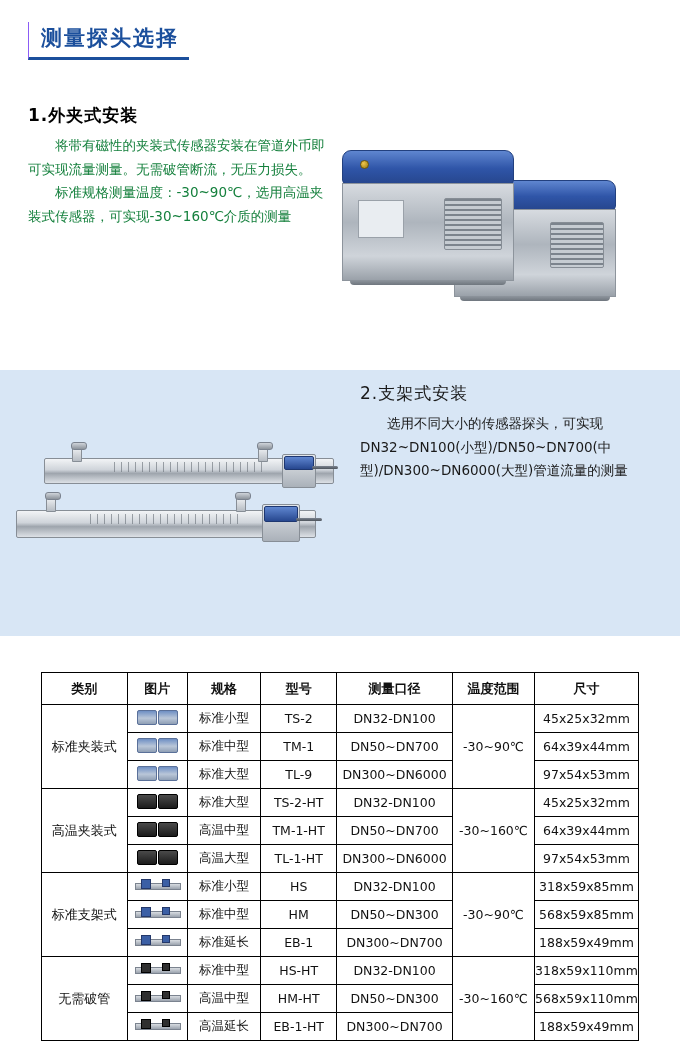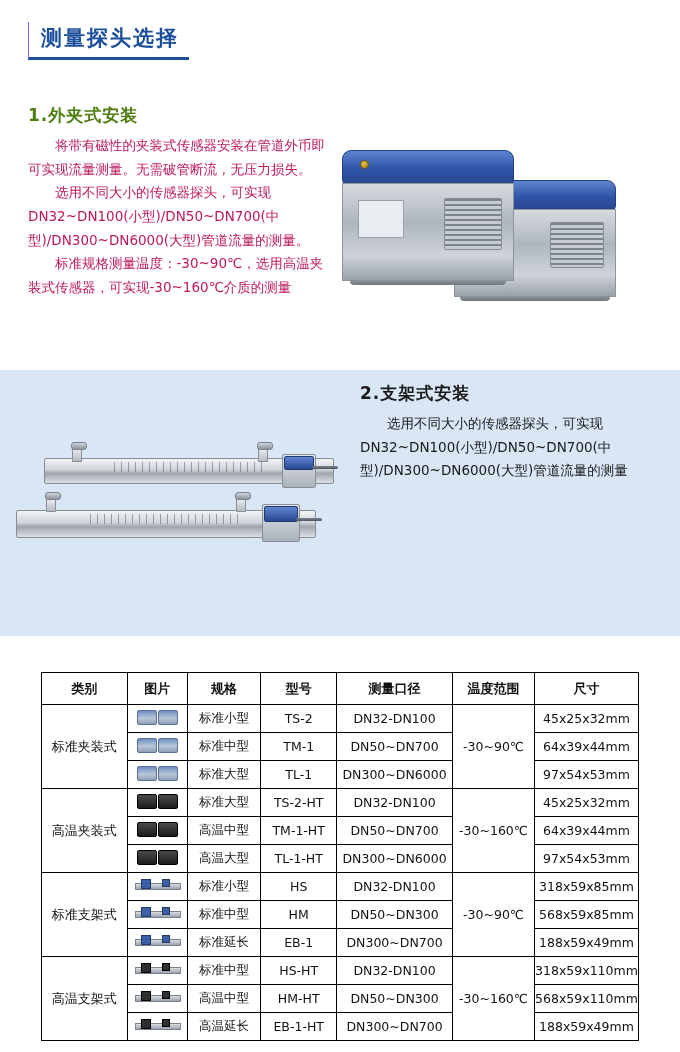--- a/index.html
+++ b/index.html
@@ -37,29 +37,29 @@
     position: absolute;
     left: 0; top: 92px;
     width: 680px;
     height: 272px;
   }
   .sec1 .heading {
     position: absolute;
     left: 28px; top: 12px;
     font-size: 17px;
     font-weight: bold;
-    color: #4d7c0f;
+    color: #000000;
     letter-spacing: 1px;
   }
   .sec1 .body {
     position: absolute;
     left: 28px; top: 42px;
     width: 300px;
     font-size: 13.5px;
-    color: #be185d;
+    color: #15803d;
     line-height: 1.75;
   }
   .body p { margin: 0 0 0 0; text-indent: 2em; }
 
   
   .photo1 {
     position: absolute;
     left: 336px; top: 40px;
     width: 330px;
     height: 220px;
@@ -70,21 +70,21 @@
     position: absolute;
     left: 0; top: 370px;
     width: 680px;
     height: 266px;
     background: #d8e6f5;
   }
   .sec2 .heading {
     position: absolute;
     left: 360px; top: 12px;
     font-size: 17px;
-    font-weight: bold;
+    font-weight: normal;
     color: #1a1a1a;
     letter-spacing: 1px;
   }
   .sec2 .body {
     position: absolute;
     left: 360px; top: 42px;
     width: 296px;
     font-size: 13.5px;
     color: #1a1a1a;
     line-height: 1.75;
@@ -248,21 +248,20 @@
 <div id="page">
 
   <div class="title-wrap">
     <div class="title-text">测量探头选择</div>
   </div>
 
   <div class="sec1">
     <div class="heading">1.外夹式安装</div>
     <div class="body">
       <p>将带有磁性的夹装式传感器安装在管道外币即可实现流量测量。无需破管断流，无压力损失。</p>
-      <p>选用不同大小的传感器探头，可实现DN32~DN100(小型)/DN50~DN700(中型)/DN300~DN6000(大型)管道流量的测量。</p>
       <p>标准规格测量温度：-30~90℃，选用高温夹装式传感器，可实现-30~160℃介质的测量</p>
     </div>
 
     <div class="photo1">
 
       <div class="box-unit" style="left:118px; top:48px; width:162px; height:122px;">
         <div class="lid" style="width:162px; height:30px;"></div>
         <div class="mid" style="top:29px; width:162px; height:88px;"></div>
         <div class="vents" style="left:96px; top:42px; width:54px; height:46px;"></div>
         <div class="label" style="left:14px; top:44px; width:44px; height:34px;"></div>
@@ -338,21 +337,21 @@
         <tr>
           <td class="img"><span class="thumb t-clamp"></span></td>
           <td class="spec-c">标准中型</td>
           <td class="model">TM-1</td>
           <td class="range">DN50~DN700</td>
           <td class="size">64x39x44mm</td>
         </tr>
         <tr>
           <td class="img"><span class="thumb t-clamp"></span></td>
           <td class="spec-c">标准大型</td>
-          <td class="model">TL-1</td>
+          <td class="model">TL-9</td>
           <td class="range">DN300~DN6000</td>
           <td class="size">97x54x53mm</td>
         </tr>
 
         <tr>
           <td class="cat" rowspan="3">高温夹装式</td>
           <td class="img"><span class="thumb t-clamp-ht"></span></td>
           <td class="spec-c">标准大型</td>
           <td class="model">TS-2-HT</td>
           <td class="range">DN32-DN100</td>
@@ -392,21 +391,21 @@
         </tr>
         <tr>
           <td class="img"><span class="thumb t-rail"><span class="blk"></span></span></td>
           <td class="spec-c">标准延长</td>
           <td class="model">EB-1</td>
           <td class="range">DN300~DN700</td>
           <td class="size">188x59x49mm</td>
         </tr>
 
         <tr>
-          <td class="cat" rowspan="3">高温支架式</td>
+          <td class="cat" rowspan="3">无需破管</td>
           <td class="img"><span class="thumb t-rail t-rail-ht"><span class="blk"></span></span></td>
           <td class="spec-c">标准中型</td>
           <td class="model">HS-HT</td>
           <td class="range">DN32-DN100</td>
           <td class="temp" rowspan="3">-30~160℃</td>
           <td class="size">318x59x110mm</td>
         </tr>
         <tr>
           <td class="img"><span class="thumb t-rail t-rail-ht"><span class="blk"></span></span></td>
           <td class="spec-c">高温中型</td>

